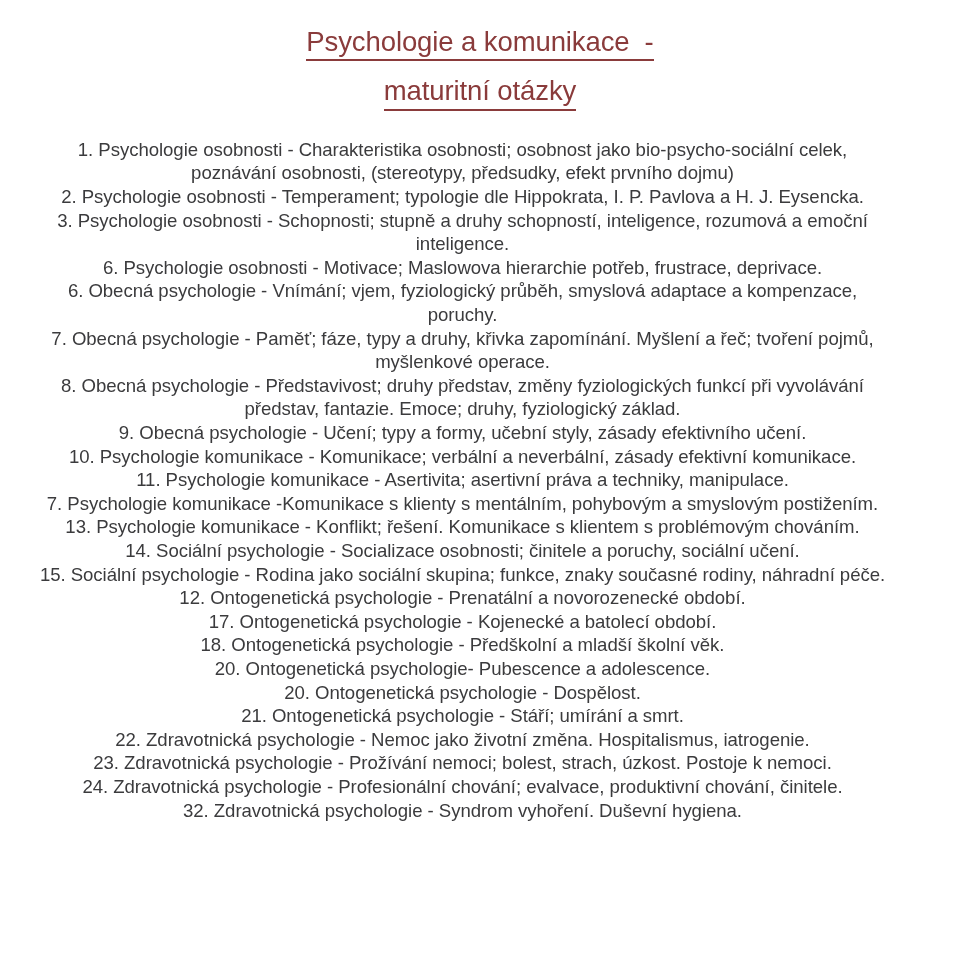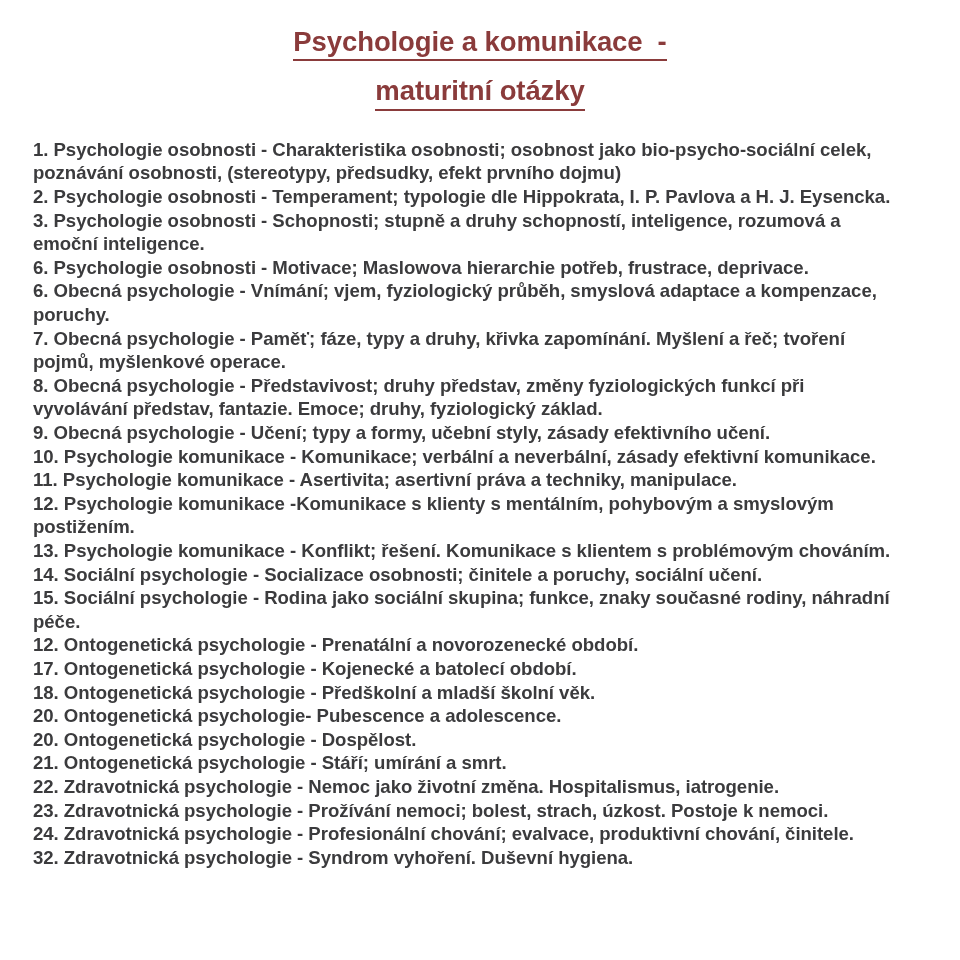--- a/index.html
+++ b/index.html
@@ -13,21 +13,20 @@
     background: #ffffff;
     font-family: "Liberation Sans", "DejaVu Sans", sans-serif;
     overflow: hidden;
   }
   .page {
     position: relative;
     width: 960px;
     height: 704px;
     background: #ffffff;
     box-sizing: border-box;
-    font-weight: bold;
   }
 
   
   .title-block {
     padding-top: 26px;
     text-align: center;
     line-height: 1.18;
   }
   .title-line {
     display: block;
@@ -54,21 +53,21 @@
     color: #3b3b3d;
     font-size: 18.6px;
     line-height: 23.6px;
     letter-spacing: -0.05px;
   }
   .item {
     display: block;
     text-indent: 0;
     margin: 0;
     padding: 0;
-    text-align: left;
+    text-align: center;
     word-spacing: 0px;
   }
 </style>
 </head>
 <body>
 
 <div class="page">
 
   <div class="title-block">
     <span class="title-line line1"><span class="underlined">Psychologie a komunikace  -</span></span>
@@ -79,21 +78,21 @@
     <p class="item">1. Psychologie osobnosti - Charakteristika osobnosti; osobnost jako bio-psycho-sociální celek, poznávání osobnosti, (stereotypy, předsudky, efekt prvního dojmu)</p>
     <p class="item">2. Psychologie osobnosti - Temperament; typologie dle Hippokrata, I. P. Pavlova a H. J. Eysencka.</p>
     <p class="item">3. Psychologie osobnosti - Schopnosti; stupně a druhy schopností, inteligence, rozumová a emoční inteligence.</p>
     <p class="item">6. Psychologie osobnosti - Motivace; Maslowova hierarchie potřeb, frustrace, deprivace.</p>
     <p class="item">6. Obecná psychologie - Vnímání; vjem, fyziologický průběh, smyslová adaptace a kompenzace, poruchy.</p>
     <p class="item">7. Obecná psychologie - Paměť; fáze, typy a druhy, křivka zapomínání. Myšlení a řeč; tvoření pojmů, myšlenkové operace.</p>
     <p class="item">8. Obecná psychologie - Představivost; druhy představ, změny fyziologických funkcí při vyvolávání představ, fantazie. Emoce; druhy, fyziologický základ.</p>
     <p class="item">9. Obecná psychologie - Učení; typy a formy, učební styly, zásady efektivního učení.</p>
     <p class="item">10. Psychologie komunikace - Komunikace; verbální a neverbální, zásady efektivní komunikace.</p>
     <p class="item">11. Psychologie komunikace - Asertivita; asertivní práva a techniky, manipulace.</p>
-    <p class="item">12. Psychologie komunikace -Komunikace s klienty s mentálním, pohybovým a smyslovým postižením.</p>
+    <p class="item">7. Psychologie komunikace -Komunikace s klienty s mentálním, pohybovým a smyslovým postižením.</p>
     <p class="item">13. Psychologie komunikace - Konflikt; řešení. Komunikace s klientem s problémovým chováním.</p>
     <p class="item">14. Sociální psychologie - Socializace osobnosti; činitele a poruchy, sociální učení.</p>
     <p class="item">15. Sociální psychologie - Rodina jako sociální skupina; funkce, znaky současné rodiny, náhradní péče.</p>
     <p class="item">12. Ontogenetická psychologie - Prenatální a novorozenecké období.</p>
     <p class="item">17. Ontogenetická psychologie - Kojenecké a batolecí období.</p>
     <p class="item">18. Ontogenetická psychologie - Předškolní a mladší školní věk.</p>
     <p class="item">20. Ontogenetická psychologie- Pubescence a adolescence.</p>
     <p class="item">20. Ontogenetická psychologie - Dospělost.</p>
     <p class="item">21. Ontogenetická psychologie - Stáří; umírání a smrt.</p>
     <p class="item">22. Zdravotnická psychologie - Nemoc jako životní změna. Hospitalismus, iatrogenie.</p>

